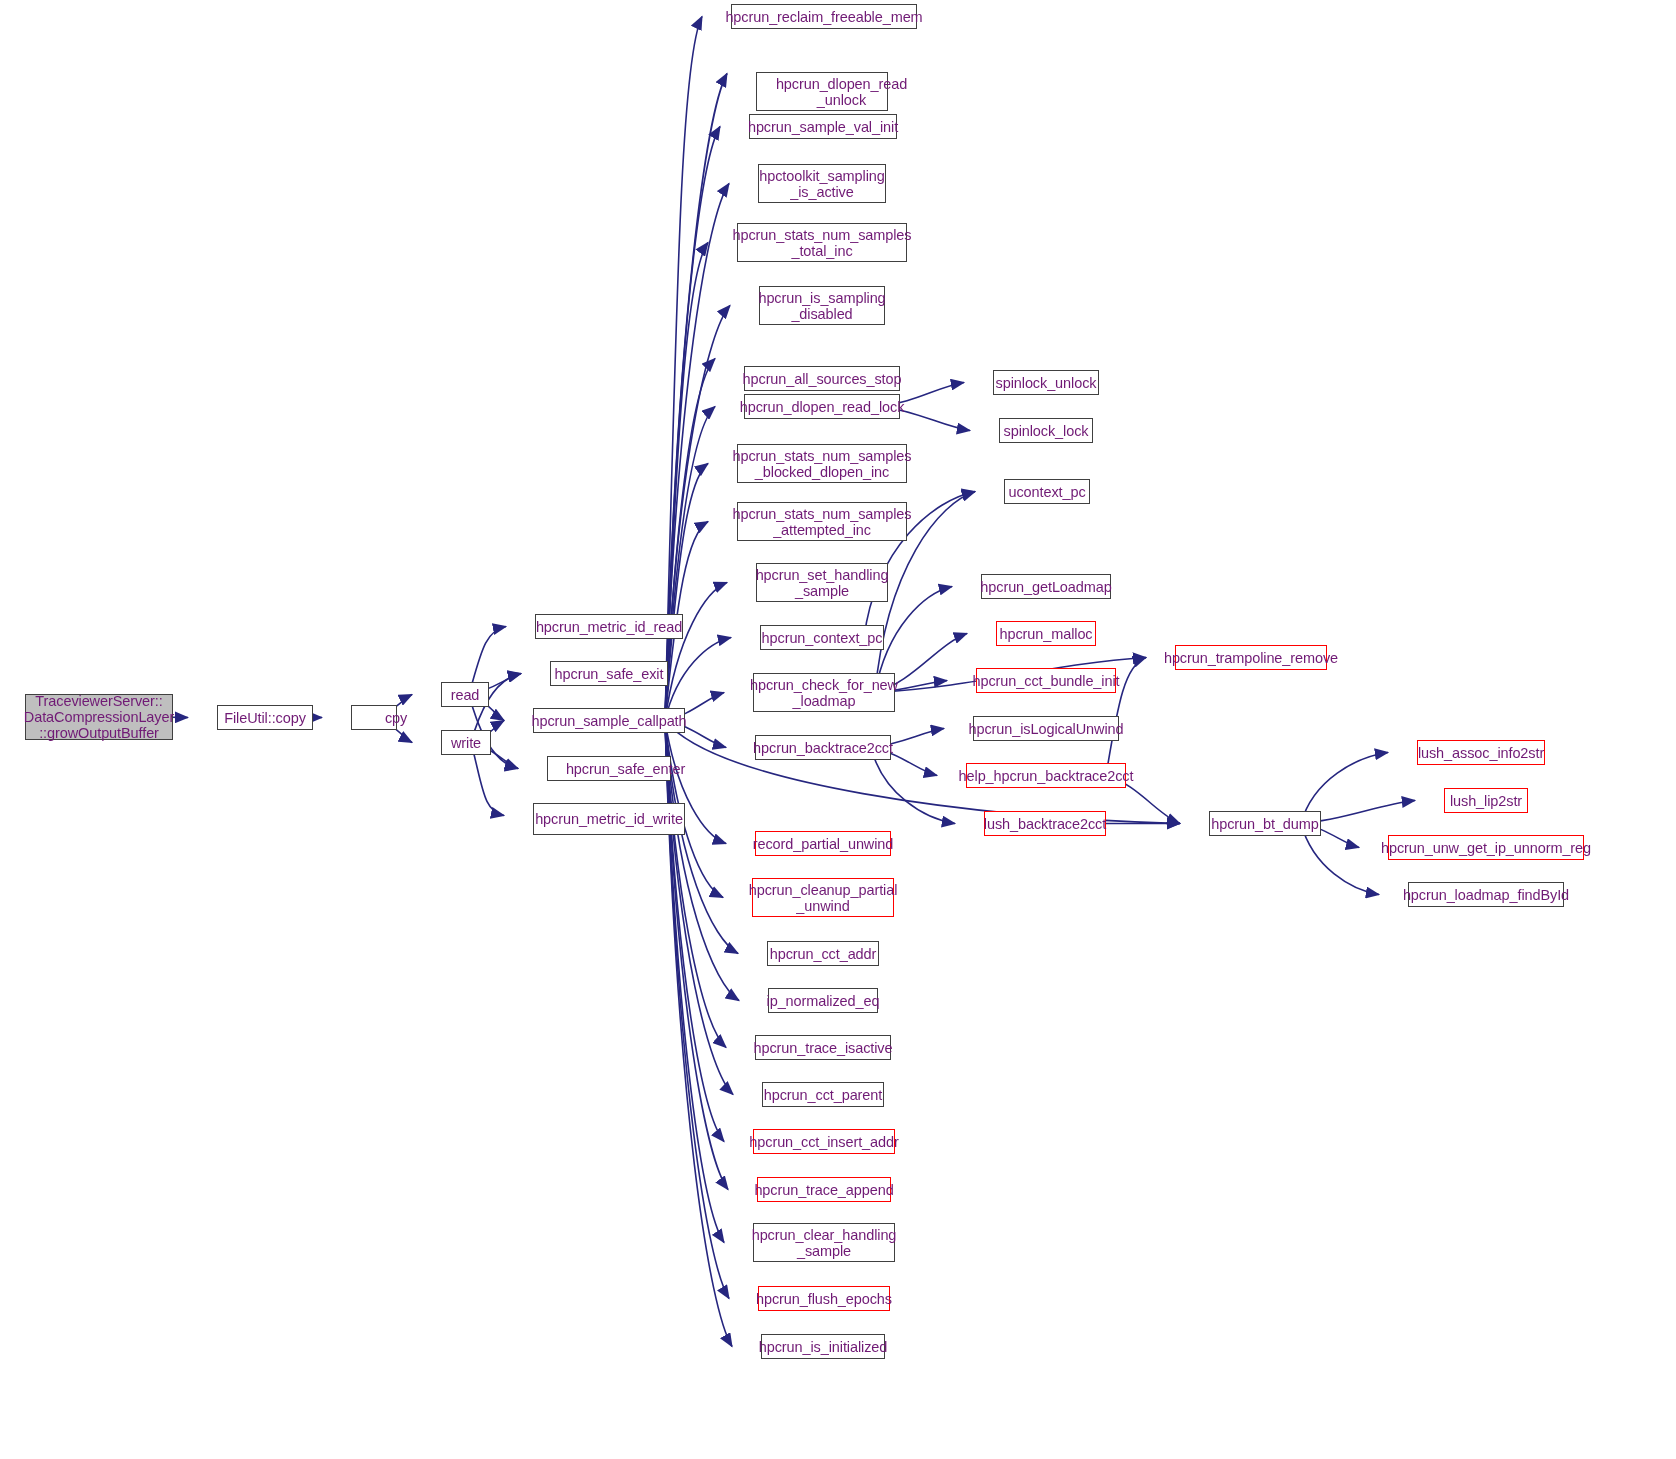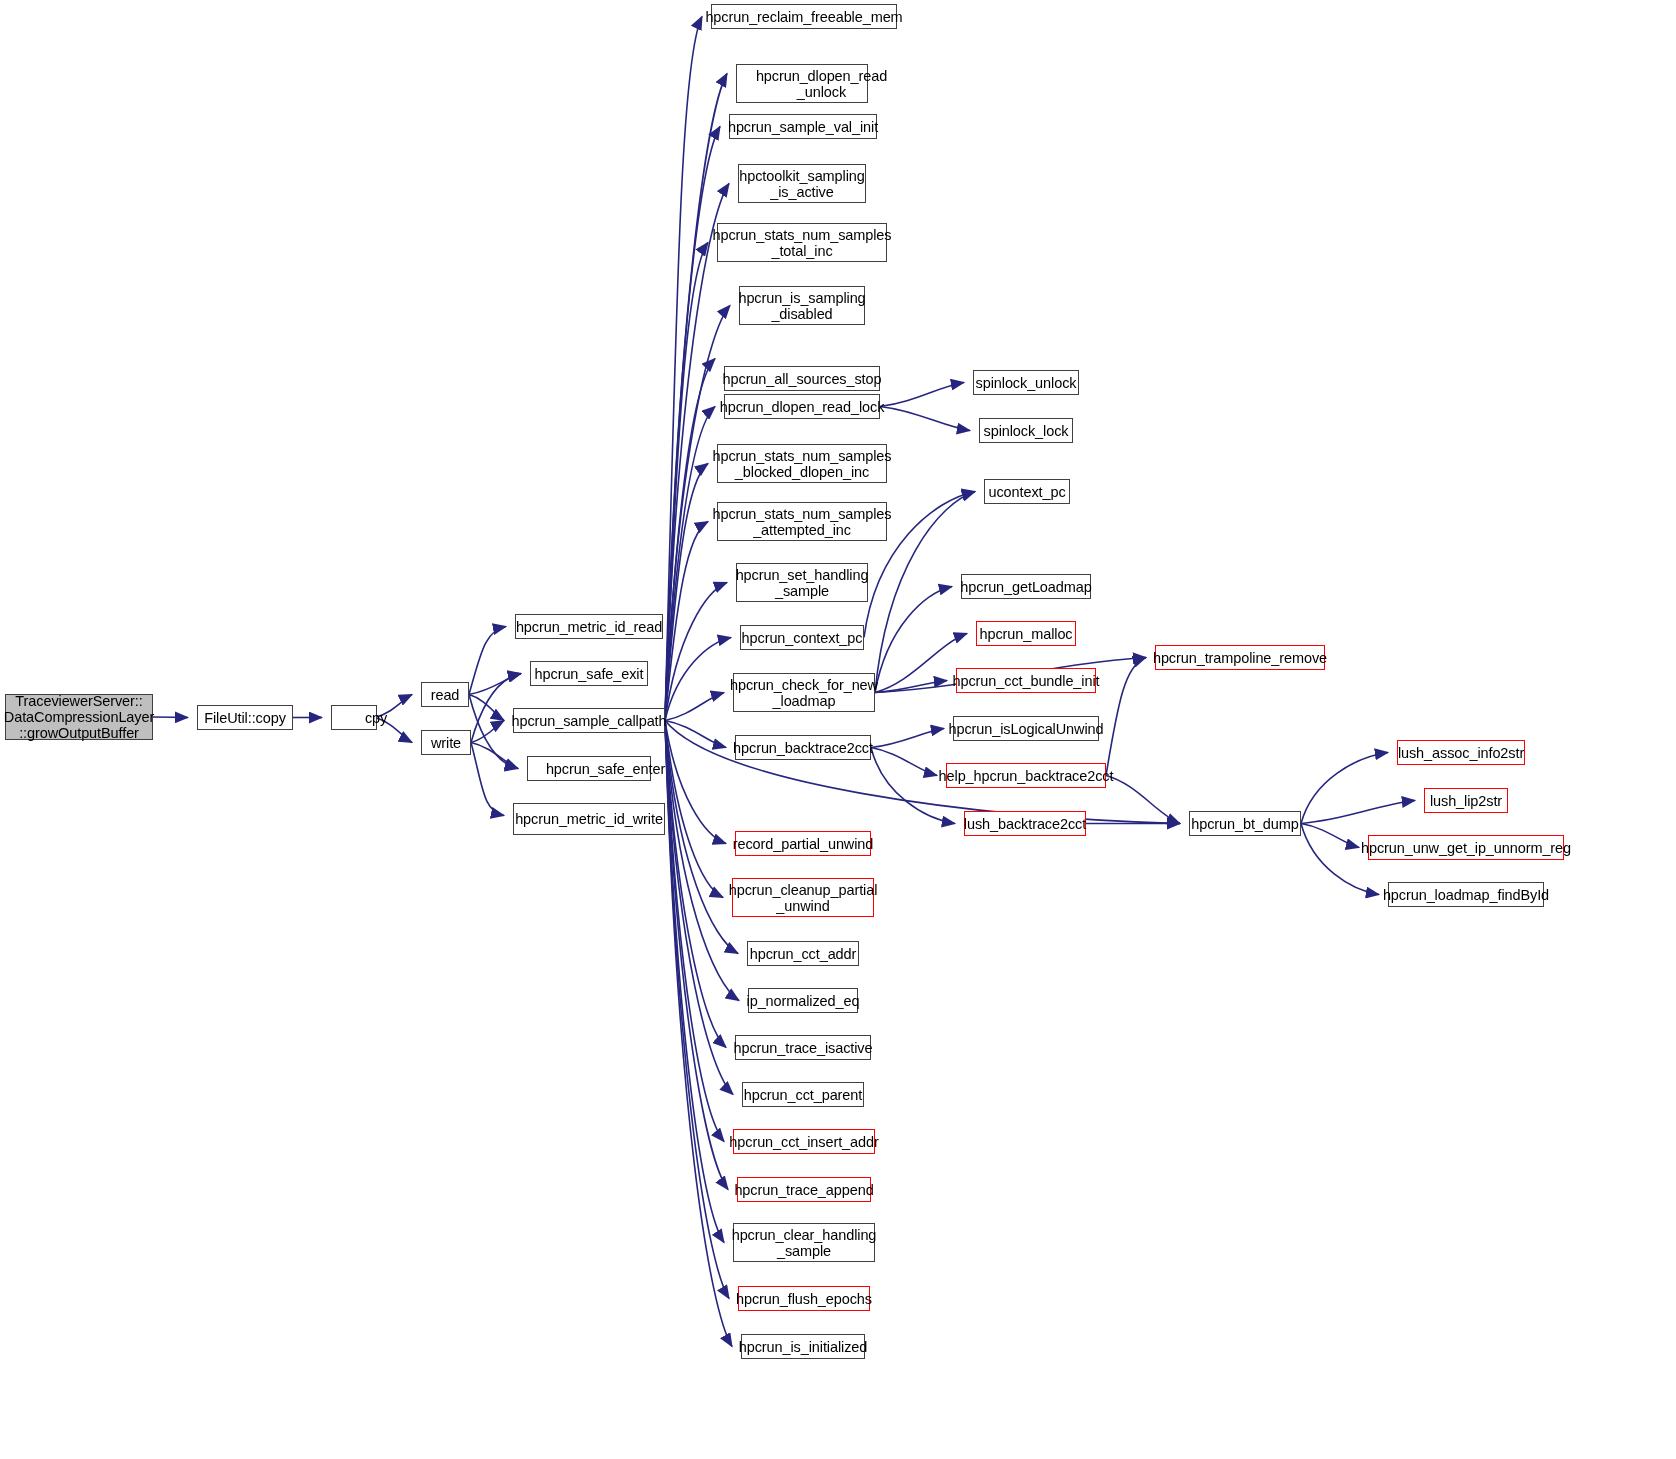--- a/index.html
+++ b/index.html
@@ -25,26 +25,27 @@
   }
   .node {
     position: absolute;
     box-sizing: border-box;
     display: flex;
     align-items: center;
     justify-content: center;
     text-align: center;
     background: #ffffff;
     border: 1px solid #404040;
-    color: #000000;
+    color: #701a75;
     font-size: 14.5px;
     line-height: 16px;
     letter-spacing: -0.1px;
     white-space: pre-line;
     z-index: 2;
+    margin-left: 20px;
   }
   .node.red {
     border: 1px solid #ff0000;
   }
   .node.root {
     background: #bfbfbf;
     border: 1px solid #404040;
   }
 </style>
 </head>
@@ -123,21 +124,21 @@
       <div class="node" style="left: 197px; top: 705px; width: 96px; height: 25px;">FileUtil::copy</div>
       <div class="node" style="left: 331px; top: 705px; width: 44px; height: 25px; padding-left: 44px;">cpy</div>
       <div class="node" style="left: 421px; top: 682px; width: 48px; height: 25px;">read</div>
       <div class="node" style="left: 421px; top: 730px; width: 50px; height: 25px;">write</div>
       <div class="node" style="left: 515px; top: 614px; width: 148px; height: 25px;">hpcrun_metric_id_read</div>
       <div class="node" style="left: 530px; top: 661px; width: 118px; height: 25px;">hpcrun_safe_exit</div>
       <div class="node" style="left: 513px; top: 708px; width: 152px; height: 25px;">hpcrun_sample_callpath</div>
       <div class="node" style="left: 527px; top: 756px; width: 124px; height: 25px; padding-left: 33px;">hpcrun_safe_enter</div>
       <div class="node" style="left: 513px; top: 803px; width: 152px; height: 32px;">hpcrun_metric_id_write</div>
       <div class="node" style="left: 711px; top: 4px; width: 186px; height: 25px;">hpcrun_reclaim_freeable_mem</div>
-      <div class="node" style="left: 736px; top: 64px; width: 132px; height: 39px; padding-left: 39px;">hpcrun_dlopen_read
+      <div class="node" style="left: 736px; top: 72px; width: 132px; height: 39px; padding-left: 39px;">hpcrun_dlopen_read
 _unlock</div>
       <div class="node" style="left: 729px; top: 114px; width: 148px; height: 25px;">hpcrun_sample_val_init</div>
       <div class="node" style="left: 738px; top: 164px; width: 128px; height: 39px;">hpctoolkit_sampling
 _is_active</div>
       <div class="node" style="left: 717px; top: 223px; width: 170px; height: 39px;">hpcrun_stats_num_samples
 _total_inc</div>
       <div class="node" style="left: 739px; top: 286px; width: 126px; height: 39px;">hpcrun_is_sampling
 _disabled</div>
       <div class="node" style="left: 724px; top: 366px; width: 156px; height: 25px;">hpcrun_all_sources_stop</div>
       <div class="node" style="left: 724px; top: 394px; width: 156px; height: 25px;">hpcrun_dlopen_read_lock</div>
@@ -166,20 +167,20 @@
       <div class="node" style="left: 741px; top: 1334px; width: 124px; height: 25px;">hpcrun_is_initialized</div>
       <div class="node" style="left: 973px; top: 370px; width: 106px; height: 25px;">spinlock_unlock</div>
       <div class="node" style="left: 979px; top: 418px; width: 94px; height: 25px;">spinlock_lock</div>
       <div class="node" style="left: 984px; top: 479px; width: 86px; height: 25px;">ucontext_pc</div>
       <div class="node" style="left: 961px; top: 574px; width: 130px; height: 25px;">hpcrun_getLoadmap</div>
       <div class="node red" style="left: 976px; top: 621px; width: 100px; height: 25px;">hpcrun_malloc</div>
       <div class="node red" style="left: 956px; top: 668px; width: 140px; height: 25px;">hpcrun_cct_bundle_init</div>
       <div class="node" style="left: 953px; top: 716px; width: 146px; height: 25px;">hpcrun_isLogicalUnwind</div>
       <div class="node red" style="left: 946px; top: 763px; width: 160px; height: 25px;">help_hpcrun_backtrace2cct</div>
       <div class="node red" style="left: 964px; top: 811px; width: 122px; height: 25px;">lush_backtrace2cct</div>
-      <div class="node red" style="left: 1155px; top: 645px; width: 170px; height: 25px;">hpcrun_trampoline_remove</div>
+      <div class="node red" style="left: 1155px; top: 645px; width: 152px; height: 25px;">hpcrun_trampoline_remove</div>
       <div class="node" style="left: 1189px; top: 811px; width: 112px; height: 25px;">hpcrun_bt_dump</div>
       <div class="node red" style="left: 1397px; top: 740px; width: 128px; height: 25px;">lush_assoc_info2str</div>
       <div class="node red" style="left: 1424px; top: 788px; width: 84px; height: 25px;">lush_lip2str</div>
       <div class="node red" style="left: 1368px; top: 835px; width: 196px; height: 25px;">hpcrun_unw_get_ip_unnorm_reg</div>
       <div class="node" style="left: 1388px; top: 882px; width: 156px; height: 25px;">hpcrun_loadmap_findById</div>
     </div>
 </div>
 
 </body></html>

